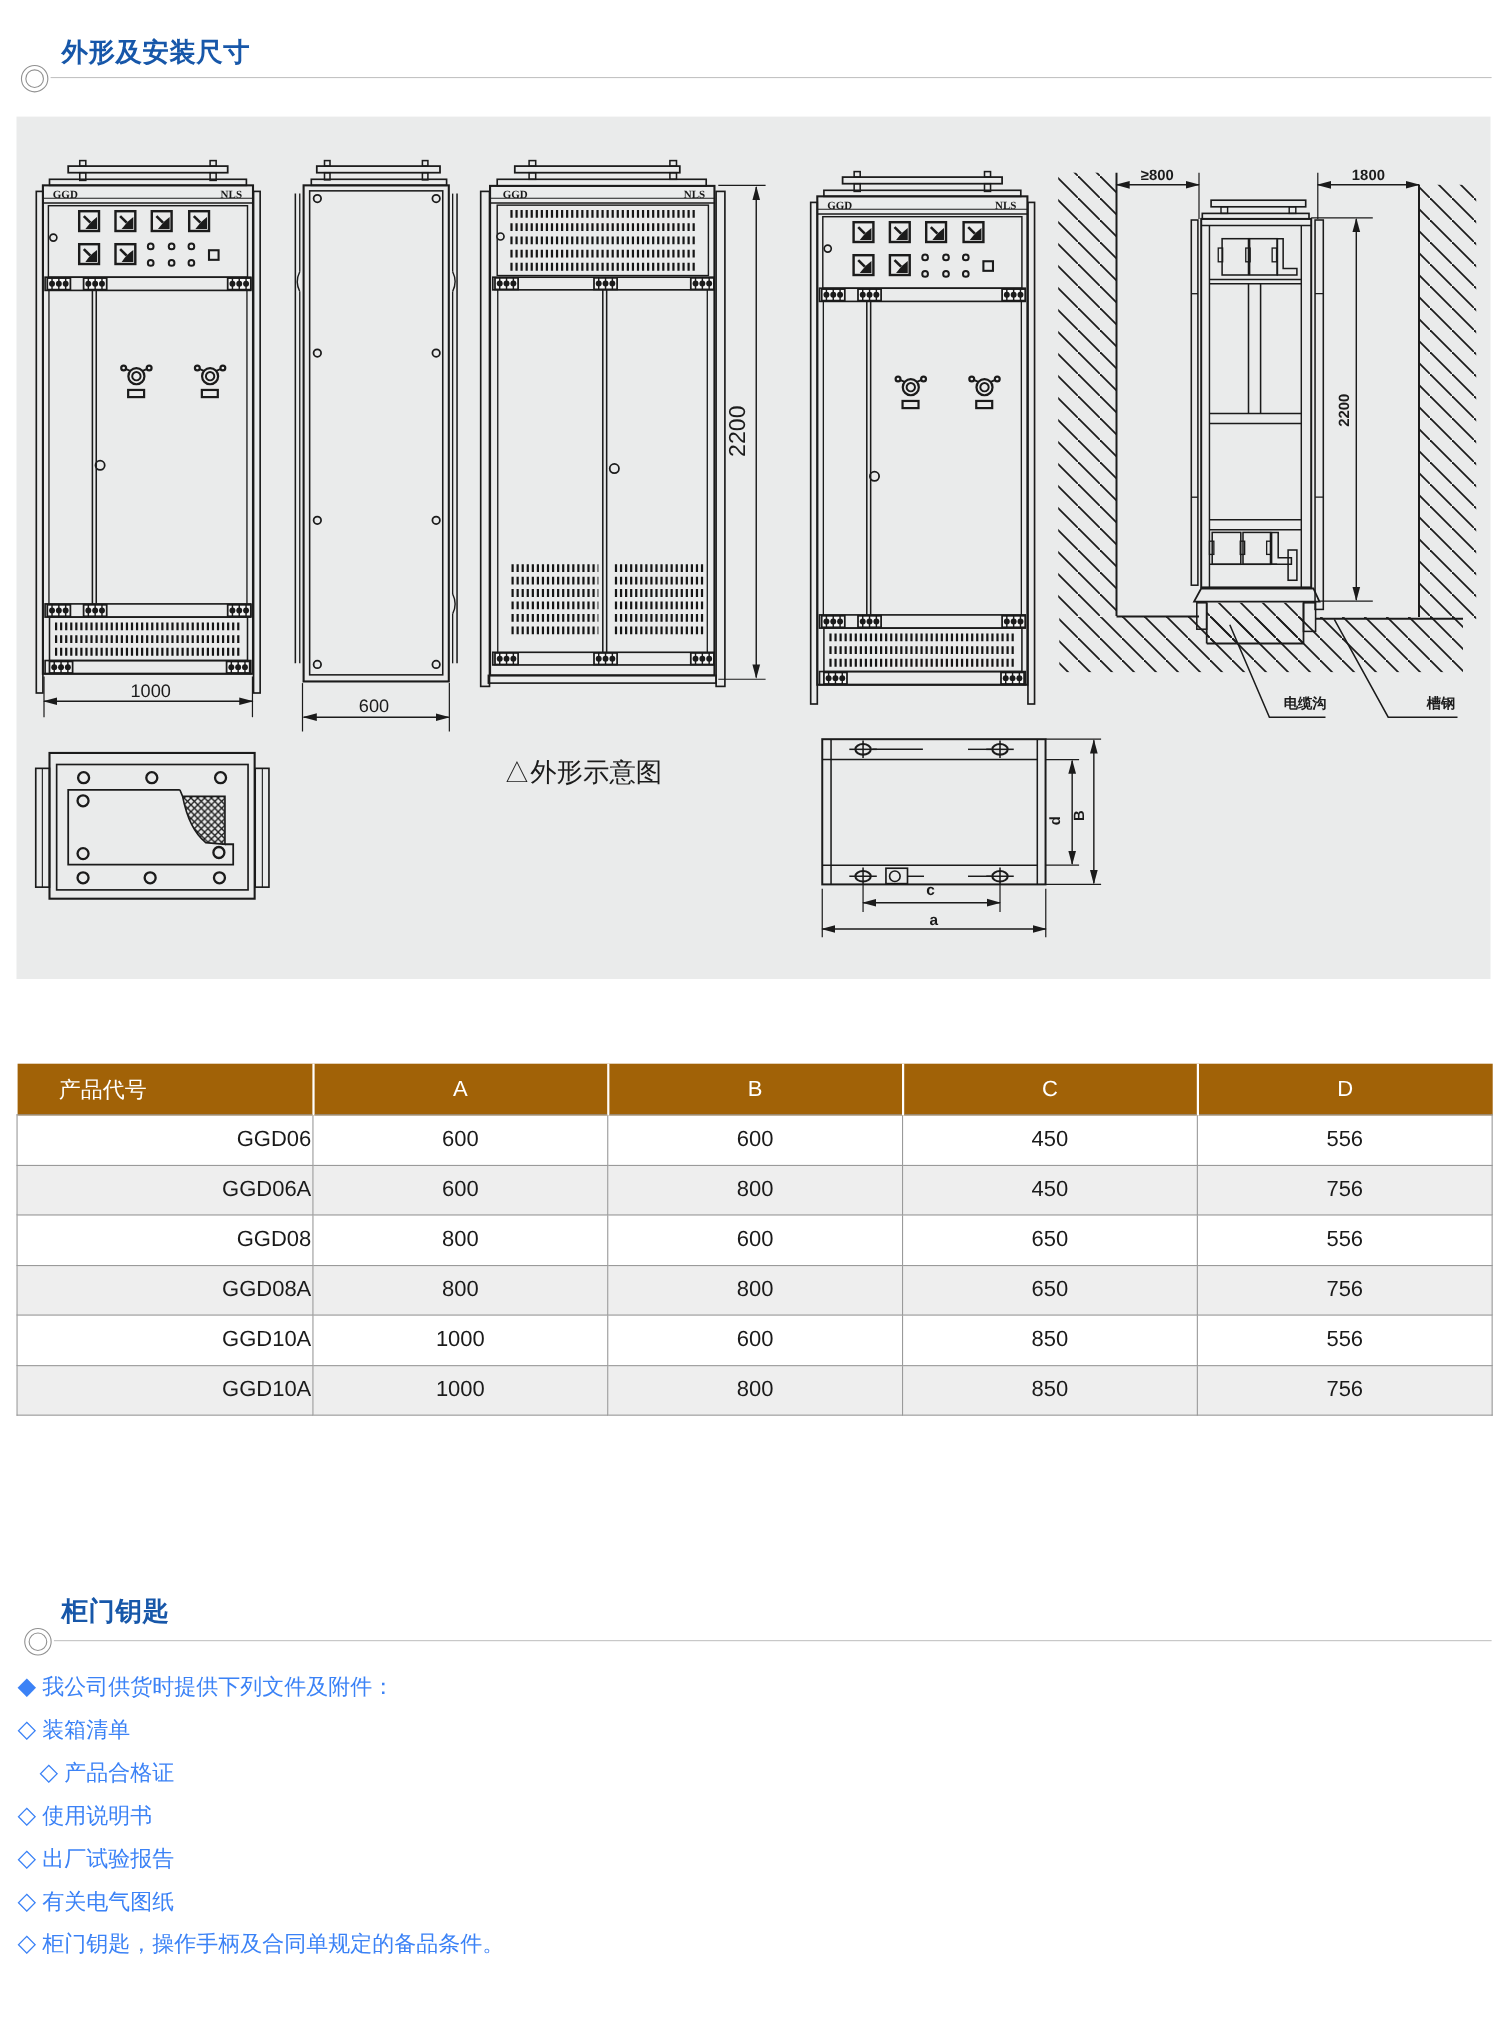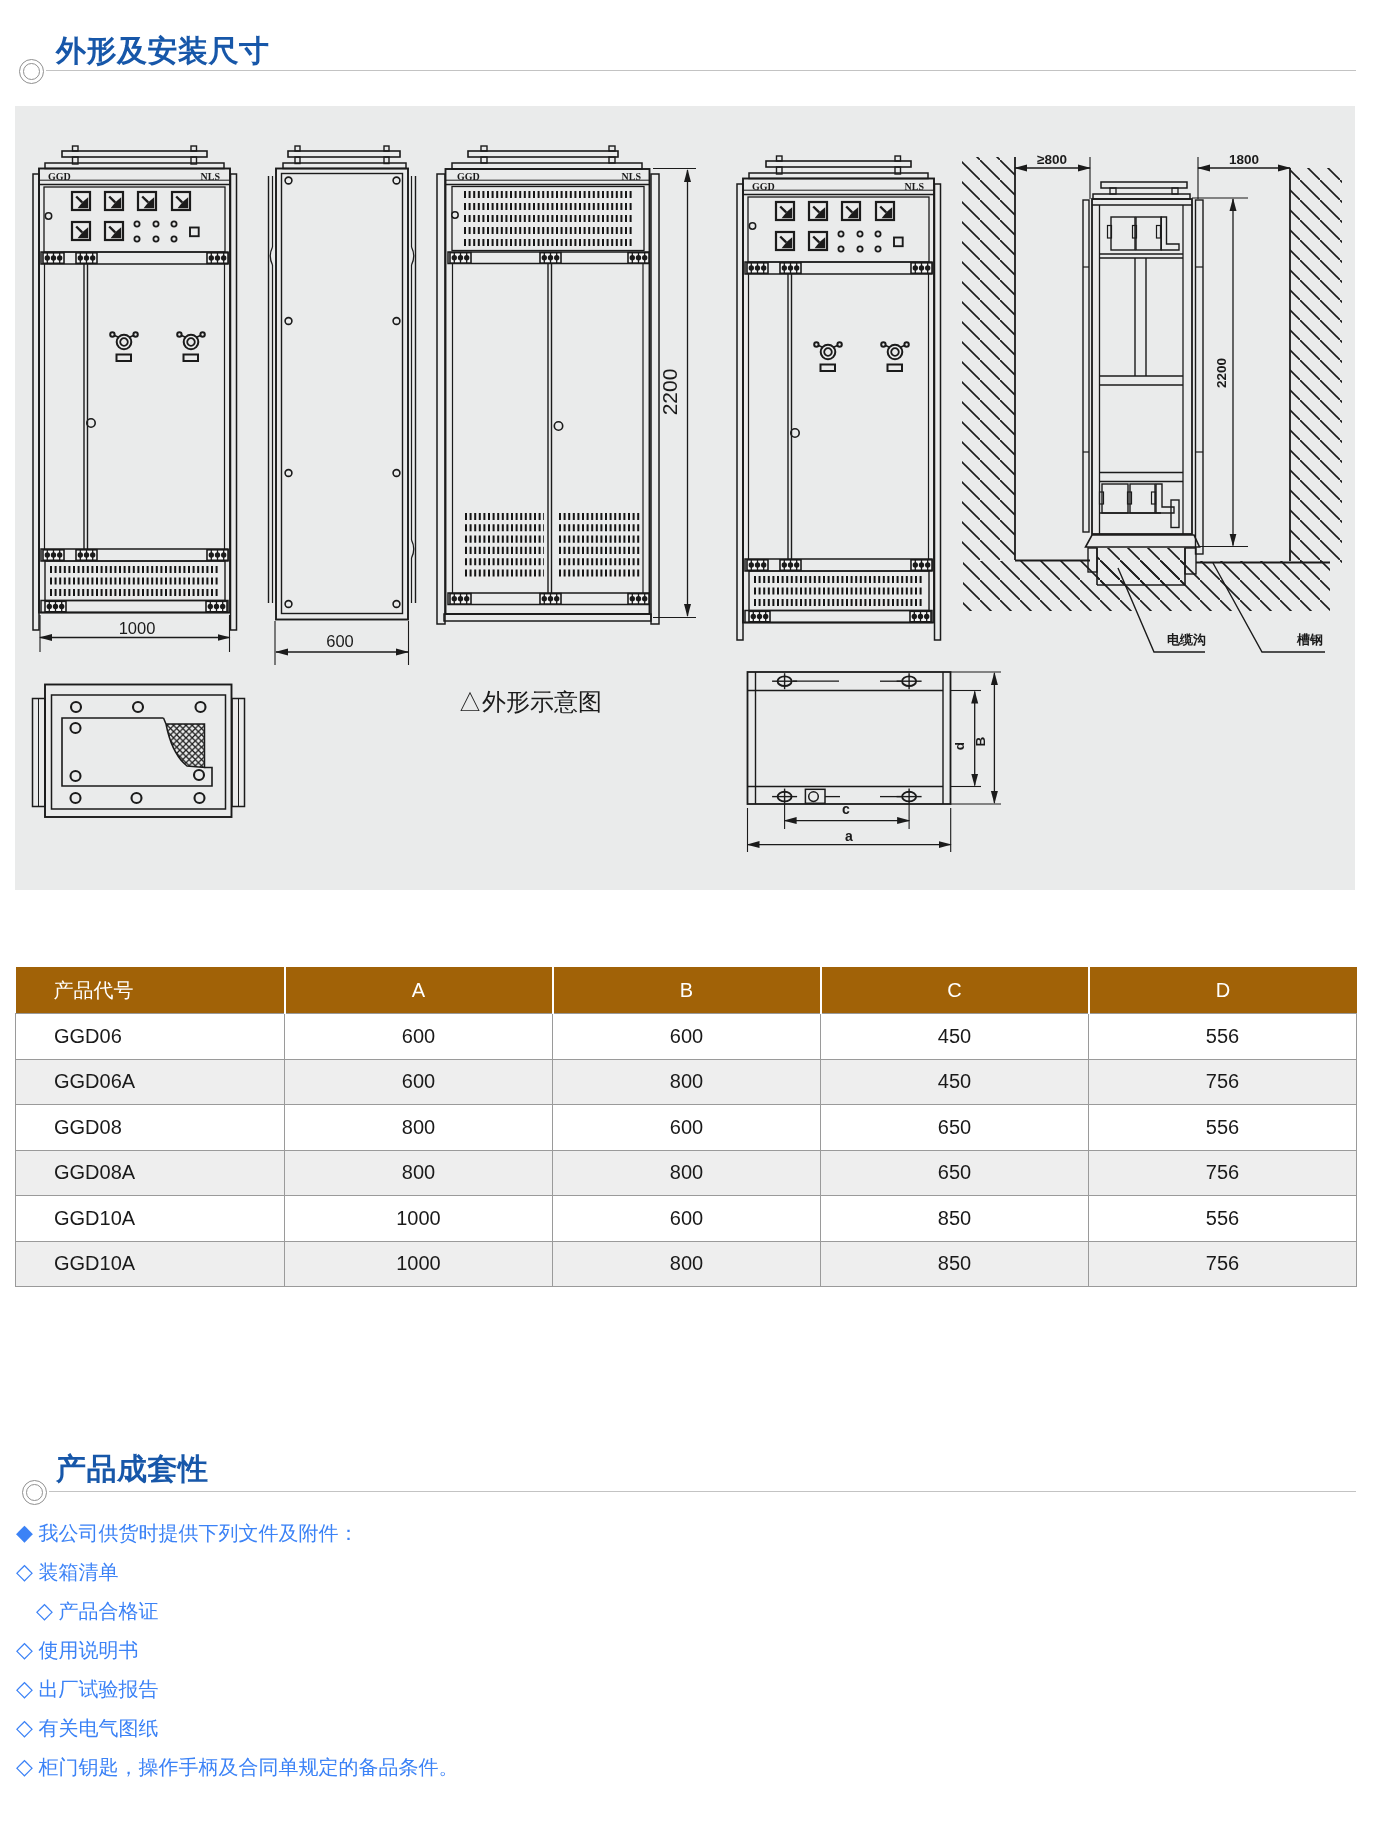--- a/index.html
+++ b/index.html
@@ -1,22 +1,22 @@
 <!DOCTYPE html>
 <html><head><meta charset="utf-8"><title>GGD</title><style>
 html,body{margin:0;padding:0;background:#fff;}
 body{width:1373px;height:1848px;position:relative;font-family:"Liberation Sans",sans-serif;}
 .abs{position:absolute;}
-.sect{font-size:30px;font-weight:bold;color:#1757a9;letter-spacing:0.5px;}
+.sect{font-size:24px;font-weight:bold;color:#1757a9;letter-spacing:0.5px;}
 table.spec{border-collapse:collapse;table-layout:fixed;width:1341px;}
 table.spec th{background:#a16207;color:#fff;font-weight:400;font-size:20px;height:44px;border-right:2px solid #fff;}
 table.spec th:last-child{border-right:none;}
 table.spec th.c1{text-align:left;padding-left:38px;}
 table.spec td{font-size:20px;color:#1a1a1a;text-align:center;height:42.5px;border:1px solid #9a9a9a;}
-table.spec td.c1{text-align:left;padding-left:38px;}
+table.spec td.c1{text-align:right;padding-left:38px;}
 table.spec tr.odd{background:#eeeeee;padding-left:17px;}
 .li{position:absolute;left:16px;font-size:20px;color:#3b82f6;white-space:nowrap;}
 </style></head><body>
 
 <div class="abs sect" style="left:56px;top:31px;">外形及安装尺寸</div>
 
 <div class="abs" style="left:19px;top:59px;width:20px;height:20px;border:1.5px solid #909090;border-radius:50%;padding:1.5px;box-sizing:content-box;">
     <div style="width:17px;height:17px;margin:1.5px;border:1.5px solid #909090;border-radius:50%;box-sizing:border-box;"></div>
   </div>
 
@@ -598,21 +598,21 @@
 <tr class="odd">
         <td class="c1">GGD10A</td>
         <td>1000</td>
         <td>800</td>
         <td>850</td>
         <td>756</td>
       </tr>
 </tbody>
   </table>
 
-<div class="abs sect" style="left:56px;top:1449px;">产品成套性</div>
+<div class="abs sect" style="left:56px;top:1449px;">柜门钥匙</div>
 
 <div class="abs" style="left:22px;top:1480px;width:20px;height:20px;border:1.5px solid #909090;border-radius:50%;padding:1.5px;box-sizing:content-box;">
     <div style="width:17px;height:17px;margin:1.5px;border:1.5px solid #909090;border-radius:50%;box-sizing:border-box;"></div>
   </div>
 
 <div class="abs" style="left:49px;top:1491px;width:1307px;height:1px;background:#c3c3c3;"></div>
 
 <div class="li" style="top:1520px;"><span style="font-size:22px;">◆</span> 我公司供货时提供下列文件及附件：</div>
 
 <div class="li" style="top:1559px;"><span style="font-size:22px;">◇</span> 装箱清单</div>

